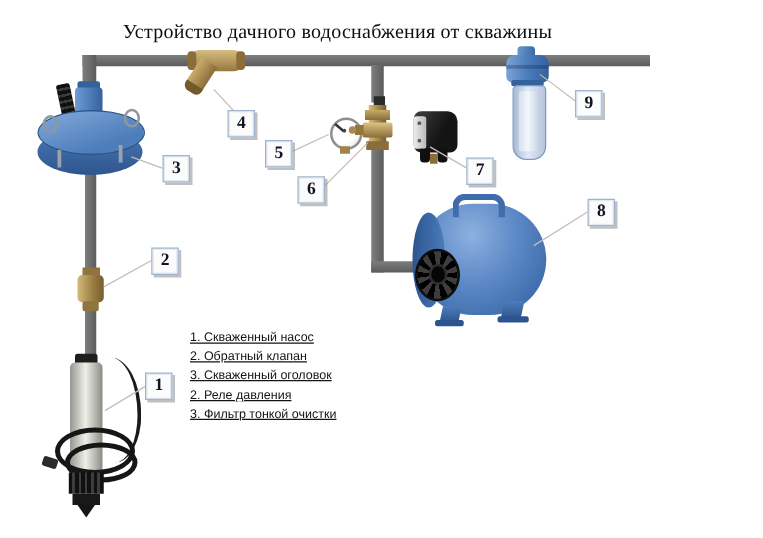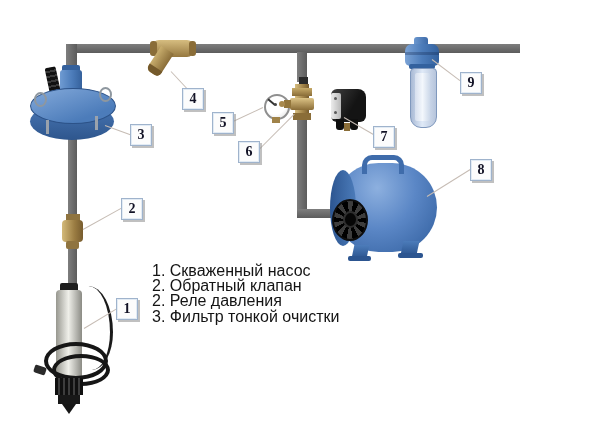--- a/index.html
+++ b/index.html
@@ -12,21 +12,21 @@
   
   .pipe-h{background:linear-gradient(#7e7e7e,#5c5c5c);}
   .pipe-v{background:linear-gradient(90deg,#7e7e7e,#5c5c5c);}
   
   .callout{width:20px;height:20px;background:#fcfcfc;border:1px solid #9fb3cc;
            box-shadow:2px 2px 0 rgba(140,140,140,.55), inset 0 0 0 1px #e2ebf4;
            display:flex;align-items:center;justify-content:center;
            font-family:"Liberation Serif",serif;font-weight:600;font-size:14px;color:#121225;}
   .leader{height:1px;background:#c6bcb4;transform-origin:0 50%;}
   
-  .legend{left:152px;top:263px;font-size:16px;line-height:15.2px;color:#141414;}
+  .legend{left:152px;top:263px;font-size:10px;line-height:15.2px;color:#141414;text-decoration:underline;}
   
   .wh-hose{left:48px;top:67px;width:11px;height:34px;transform:rotate(-12deg);
            background:repeating-linear-gradient(#101010 0 3px,#3a3a3a 3px 5px);border-radius:2px;}
   .wh-clamp{left:62px;top:65px;width:18px;height:7px;background:#35619c;border-radius:2px;}
   .wh-fit{left:60px;top:70px;width:22px;height:24px;border-radius:3px;
           background:linear-gradient(90deg,#6f9bd2,#4c7cba 55%,#35619c);}
   .wh-plate-low{left:30px;top:103px;width:84px;height:37px;border-radius:50%;
           background:linear-gradient(#4a78b6,#2e568d);}
   .wh-plate-top{left:30px;top:88px;width:84px;height:34px;border-radius:50%;
           background:linear-gradient(160deg,#83a9da,#4c7cba 75%);border:1px solid #2c5288;}
@@ -107,20 +107,21 @@
   .pm-cablearc{left:78px;top:286px;width:32px;height:84px;border-right:3px solid #1a1a1a;
            border-radius:0 70% 60% 0/0 55% 45% 0;}
   .pm-coil{border:4px solid #161616;border-radius:50%;background:transparent;}
   .pm-plug{left:34px;top:366px;width:12px;height:8px;background:#2b2b2b;transform:rotate(18deg);border-radius:2px;}
 </style>
 </head>
 <body>
 
 <div id="stage">
 
+  <div class="abs title">Устройство дачного водоснабжения от скважины</div>
 
   <div class="abs pipe-h" style="left:66px;top:44px;width:454px;height:9px;"></div>
   <div class="abs pipe-v" style="left:66px;top:44px;width:11px;height:27px;"></div>
   <div class="abs pipe-v" style="left:68px;top:134px;width:9px;height:152px;"></div>
   <div class="abs pipe-v" style="left:297px;top:52px;width:10px;height:30px;"></div>
   <div class="abs pipe-v" style="left:297px;top:120px;width:10px;height:98px;"></div>
   <div class="abs pipe-h" style="left:297px;top:209px;width:48px;height:9px;"></div>
 
   <div class="abs wh-hose"></div>
   <div class="abs wh-clamp"></div>
@@ -205,17 +206,18 @@
   <div class="abs callout" style="left:182px;top:88px;">4</div>
   <div class="abs callout" style="left:212px;top:112px;">5</div>
   <div class="abs callout" style="left:238px;top:141px;">6</div>
   <div class="abs callout" style="left:373px;top:126px;">7</div>
   <div class="abs callout" style="left:470px;top:159px;">8</div>
   <div class="abs callout" style="left:460px;top:72px;">9</div>
 
   <div class="abs legend">
     <div>1. Скваженный насос</div>
     <div>2. Обратный клапан</div>
+    <div>3. Скваженный оголовок</div>
     <div>2. Реле давления</div>
     <div>3. Фильтр тонкой очистки</div>
   </div>
 
 </div>
 
 </body></html>

